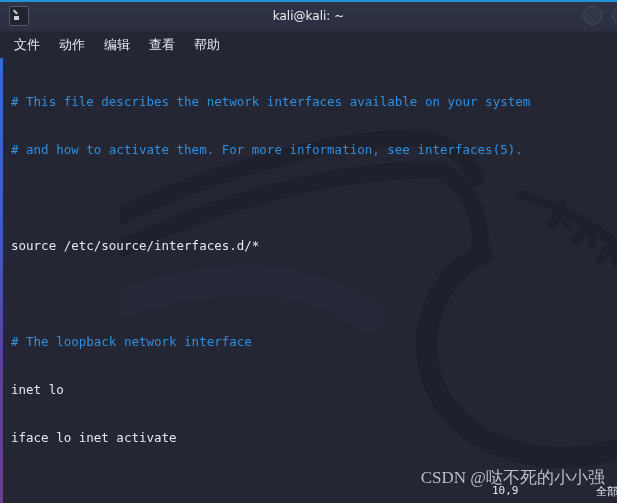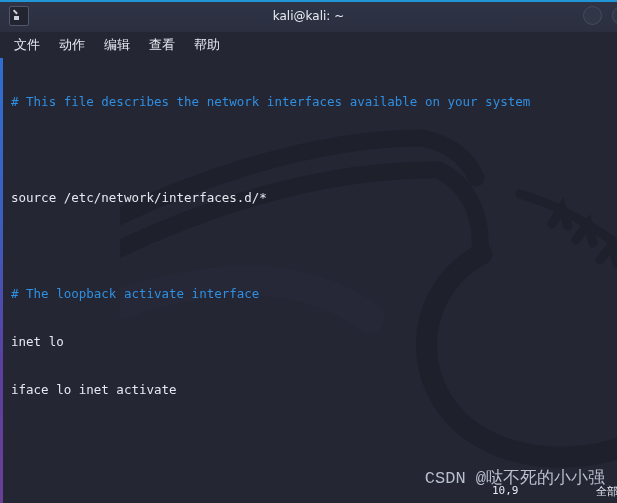--- a/index.html
+++ b/index.html
@@ -141,21 +141,21 @@
   .ln { height: 16px; }
   .c-comment { color: #2f8fe0; }
   .c-text    { color: #e6e9f0; }
 
   
   #watermark {
     position: absolute;
     right: 12px;
     bottom: 14px;
     z-index: 4;
-    font-family: Liberation Mono, monospace;
+    font-family: Liberation Serif, serif;
     font-size: 17px;
     color: #b9bfcc;
     white-space: nowrap;
   }
   #statusline {
     position: absolute;
     left: 0; right: 0;
     bottom: 8px;
     height: 11px;
     z-index: 3;
@@ -218,24 +218,25 @@
         <path d="M456,222 l12,-16 l5,19"></path>
         <path d="M480,242 l12,-15 l5,19"></path>
       </g>
       <g fill="none" stroke="#272a39" stroke-width="30" stroke-linecap="round" opacity="0.75">
         <path d="M-40,300 C90,250 180,250 250,300"></path>
       </g>
     </svg>
 
     <div id="lines">
       <div class="ln c-comment"># This file describes the network interfaces available on your system</div>
+      <div class="ln c-comment"># and how to activate them. For more information, see interfaces(5).</div>
       <div class="ln c-text"></div>
-      <div class="ln c-text">source /etc/network/interfaces.d/*</div>
+      <div class="ln c-text">source /etc/source/interfaces.d/*</div>
       <div class="ln c-text"></div>
-      <div class="ln c-comment"># The loopback activate interface</div>
+      <div class="ln c-comment"># The loopback network interface</div>
       <div class="ln c-text">inet lo</div>
       <div class="ln c-text">iface lo inet activate</div>
       <div class="ln c-text"></div>
       
       
       
       
       
       
     </div>

